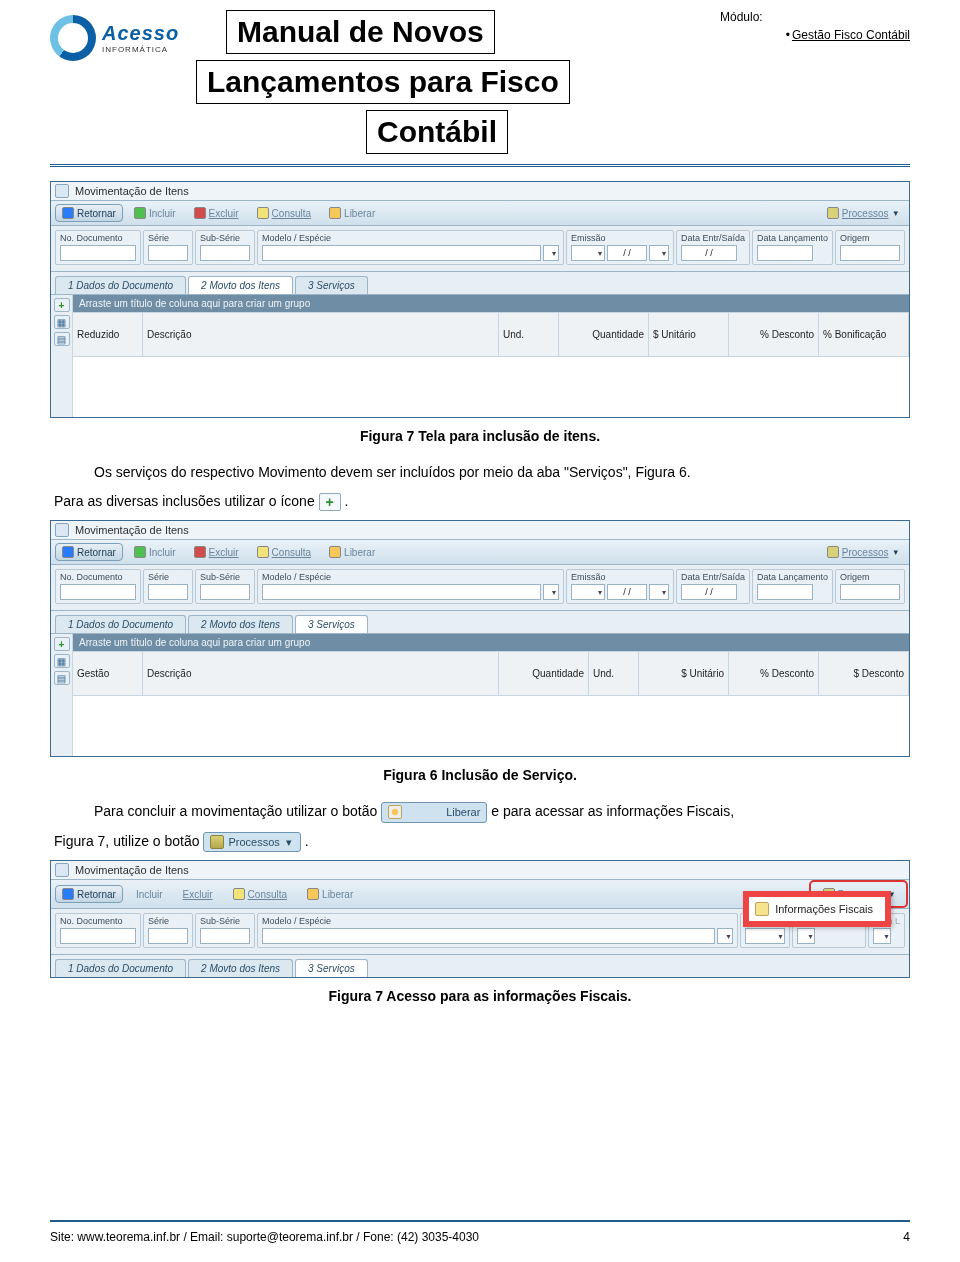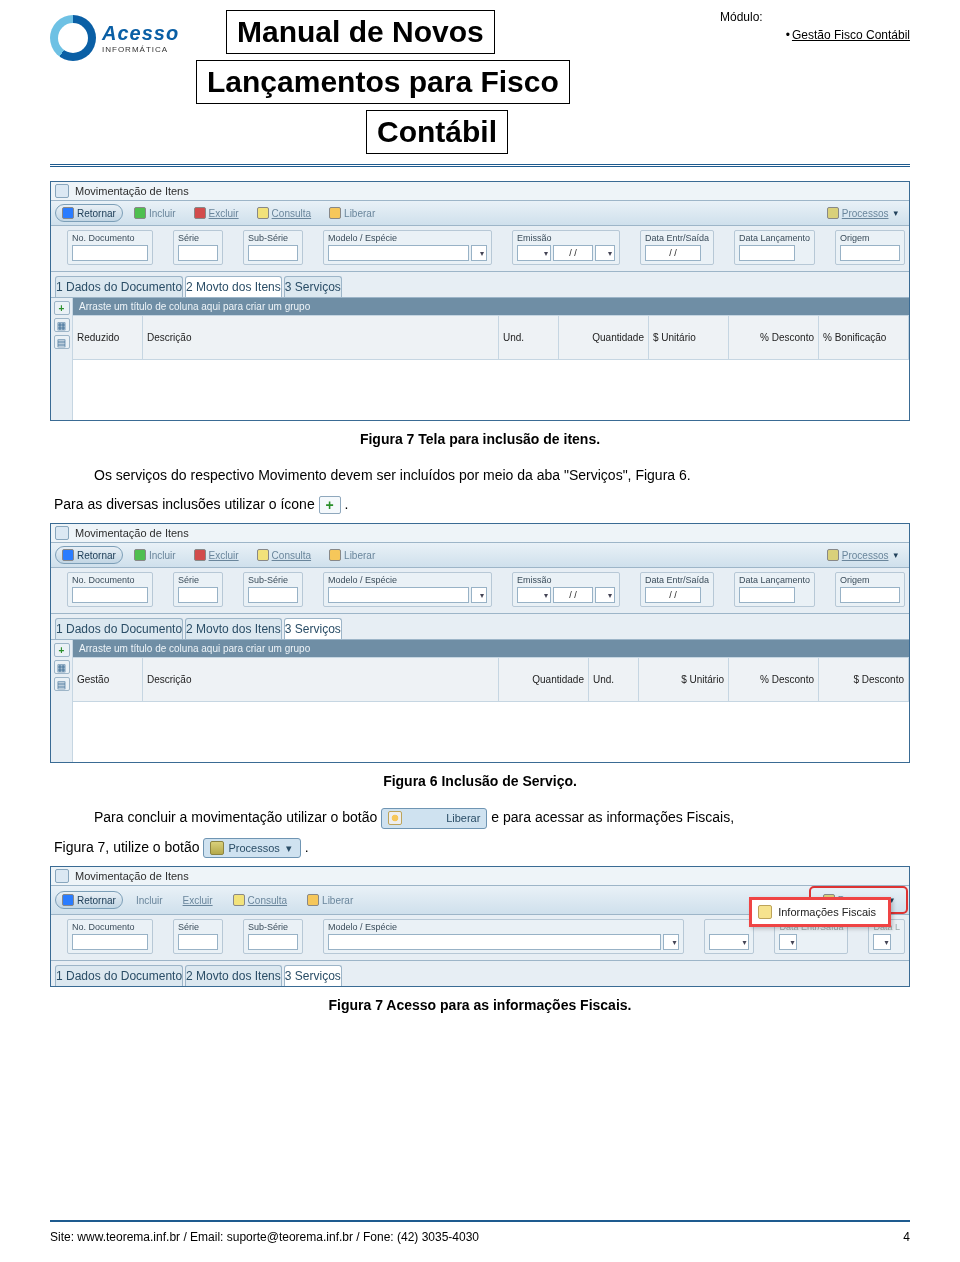--- a/index.html
+++ b/index.html
@@ -39,60 +39,60 @@
   .liberar-ic{background:radial-gradient(circle,#f6c75a 40%,transparent 42%),#eee;border:1px solid #bda45a;border-radius:2px;}
   .proc-ic{background:linear-gradient(#d9d07a,#b5a94a);border:1px solid #8c8340;border-radius:2px;}
   .btn-chip.proc .drop{width:10px;text-align:center;}
 
   
   .shot { border:1px solid #3a6b94; background:#f9fafb; font-size:10px; color:#222; margin: 4px 0 2px 0;}
   .shot .titlebar{display:flex;align-items:center;gap:6px;background:#eef4f8;border-bottom:1px solid #9db5c8;padding:2px 4px;}
   .titlebar .app-ic{width:14px;height:14px;background:#dbe8f3;border:1px solid #88a6bd;border-radius:2px;}
   .titlebar .ttl{font-weight:normal;color:#2d2d2d;font-size:11px;}
   .toolbar{display:flex;align-items:center;gap:4px;background:linear-gradient(#e9f1f7,#cfe0ec);border-bottom:1px solid #9db5c8;padding:3px 4px;}
-  .tbtn{display:flex;align-items:center;gap:3px;background:linear-gradient(#e8eff5,#c2d6e4);border:1px solid #7c9fb8;border-radius:9px;padding:2px 6px;color:#20405a;font-size:10px;cursor:pointer;}
+  .tbtn{display:flex;align-items:center;gap:3px;background:linear-gradient(#e8eff5,#c2d6e4);border:1px solid #7c9fb8;border-radius:4px;padding:2px 6px;color:#20405a;font-size:10px;cursor:pointer;}
   .tbtn .ic{width:12px;height:12px;display:inline-block;border-radius:2px;border:1px solid #888;}
   .ic.back{background:#2a7cff;}
   .ic.plus{background:#4fbf4f;}
   .ic.del{background:#d24c4c;}
   .ic.search{background:#f2e27a;}
   .ic.lib{background:#f6c75a;}
   .ic.proc{background:#d9d07a;}
   .tbtn.ghost{background:transparent;border-color:transparent;color:#6a869c;}
   .tbtn .u{text-decoration:underline;}
   .toolbar .spacer{flex:1;}
   .toolbar .drop{font-size:9px;margin-left:2px;color:#20405a;}
 
-  .filters{display:flex;gap:20px;padding:4px 4px 6px 16px;background:#e7eef4;border-bottom:1px solid #9db5c8;}
+  .filters{display:flex;gap:2px;padding:4px 4px 6px 4px;background:#e7eef4;border-bottom:1px solid #9db5c8;}
   .fgrp{border:1px solid #b7c8d6;border-radius:2px;padding:2px 4px 3px 4px;background:#eaf1f6;}
   .fgrp .lab{font-size:9px;color:#3a4c5a;display:block;margin-bottom:2px;white-space:nowrap;}
   .fld{display:flex;gap:2px;align-items:center;}
   .inp{height:16px;border:1px solid #98b2c6;background:#fff;}
   .cbo{height:16px;border:1px solid #98b2c6;background:#fff;display:flex;align-items:center;justify-content:flex-end;padding-right:2px;}
   .cbo::after{content:"▾";font-size:8px;color:#445;}
   .w-doc{width:76px;} .w-ser{width:40px;} .w-sub{width:50px;}
   .w-emi{width:34px;} .w-emi2{width:20px;}
   .w-orig{width:60px;}
 
   .tabs{display:flex;gap:0;background:#e7eef4;padding:4px 4px 0 4px;}
-  .tab{border:1px solid #9db5c8;border-bottom:none;background:#dce8f0;padding:3px 0;font-size:12px;color:#2a4d66;border-radius:3px 3px 0 0;margin-right:2px;}
+  .tab{border:1px solid #9db5c8;border-bottom:none;background:#dce8f0;padding:3px 12px;font-size:10px;color:#2a4d66;border-radius:3px 3px 0 0;margin-right:2px;font-style:italic;}
   .tab.active{background:#fff;font-weight:normal;}
   .gridwrap{border-top:1px solid #9db5c8;background:#fff;display:flex;}
   .sidebuttons{width:22px;background:#e7eef4;border-right:1px solid #c6d6e2;display:flex;flex-direction:column;align-items:center;gap:3px;padding-top:3px;}
   .sbtn{width:16px;height:14px;border:1px solid #9db5c8;background:#eaf1f6;border-radius:2px;display:flex;align-items:center;justify-content:center;font-size:10px;color:#3a6b94;}
   .sbtn.plus{color:#2a8f2a;font-weight:bold;}
   .gridarea{flex:1;}
   .grouprow{background:#6f8ea5;color:#eef4f8;font-size:10px;padding:3px 6px;}
   .colhdr{display:flex;background:#eef2f5;border-top:1px solid #c6d6e2;border-bottom:1px solid #c6d6e2;}
   .ch{padding:16px 4px;border-right:1px solid #c6d6e2;font-size:10px;color:#222;}
   .gridbody{height:60px;background:#fff;}
 
   
   .shot.small .toolbar{gap:6px;}
-  .menu-popup{position:absolute;right:18px;top:30px;background:#fff;border:3px solid #ef4444;box-shadow:2px 2px 4px rgba(0,0,0,0.2);padding:2px;}
+  .menu-popup{position:absolute;right:18px;top:30px;background:#fff;border:6px solid #ef4444;box-shadow:2px 2px 4px rgba(0,0,0,0.2);padding:2px;}
   .menu-popup .mi{display:flex;align-items:center;gap:6px;padding:3px 10px 3px 4px;font-size:11px;color:#222;white-space:nowrap;}
   .menu-popup .ic{width:14px;height:14px;border:1px solid #bda45a;background:#f6e38e;border-radius:2px;}
   .highlight-proc{outline:2px solid #d33; outline-offset:1px; padding:2px 4px; border-radius:2px;}
 
   
   .footer{position:absolute;left:50px;right:50px;bottom:18px;display:flex;justify-content:space-between;font-size:12px;color:#000;}
   .hr-bottom{position:absolute;left:50px;right:50px;bottom:40px;border:0;border-top:2px solid #1e5b8f;}
 
 </style>
 </head>

